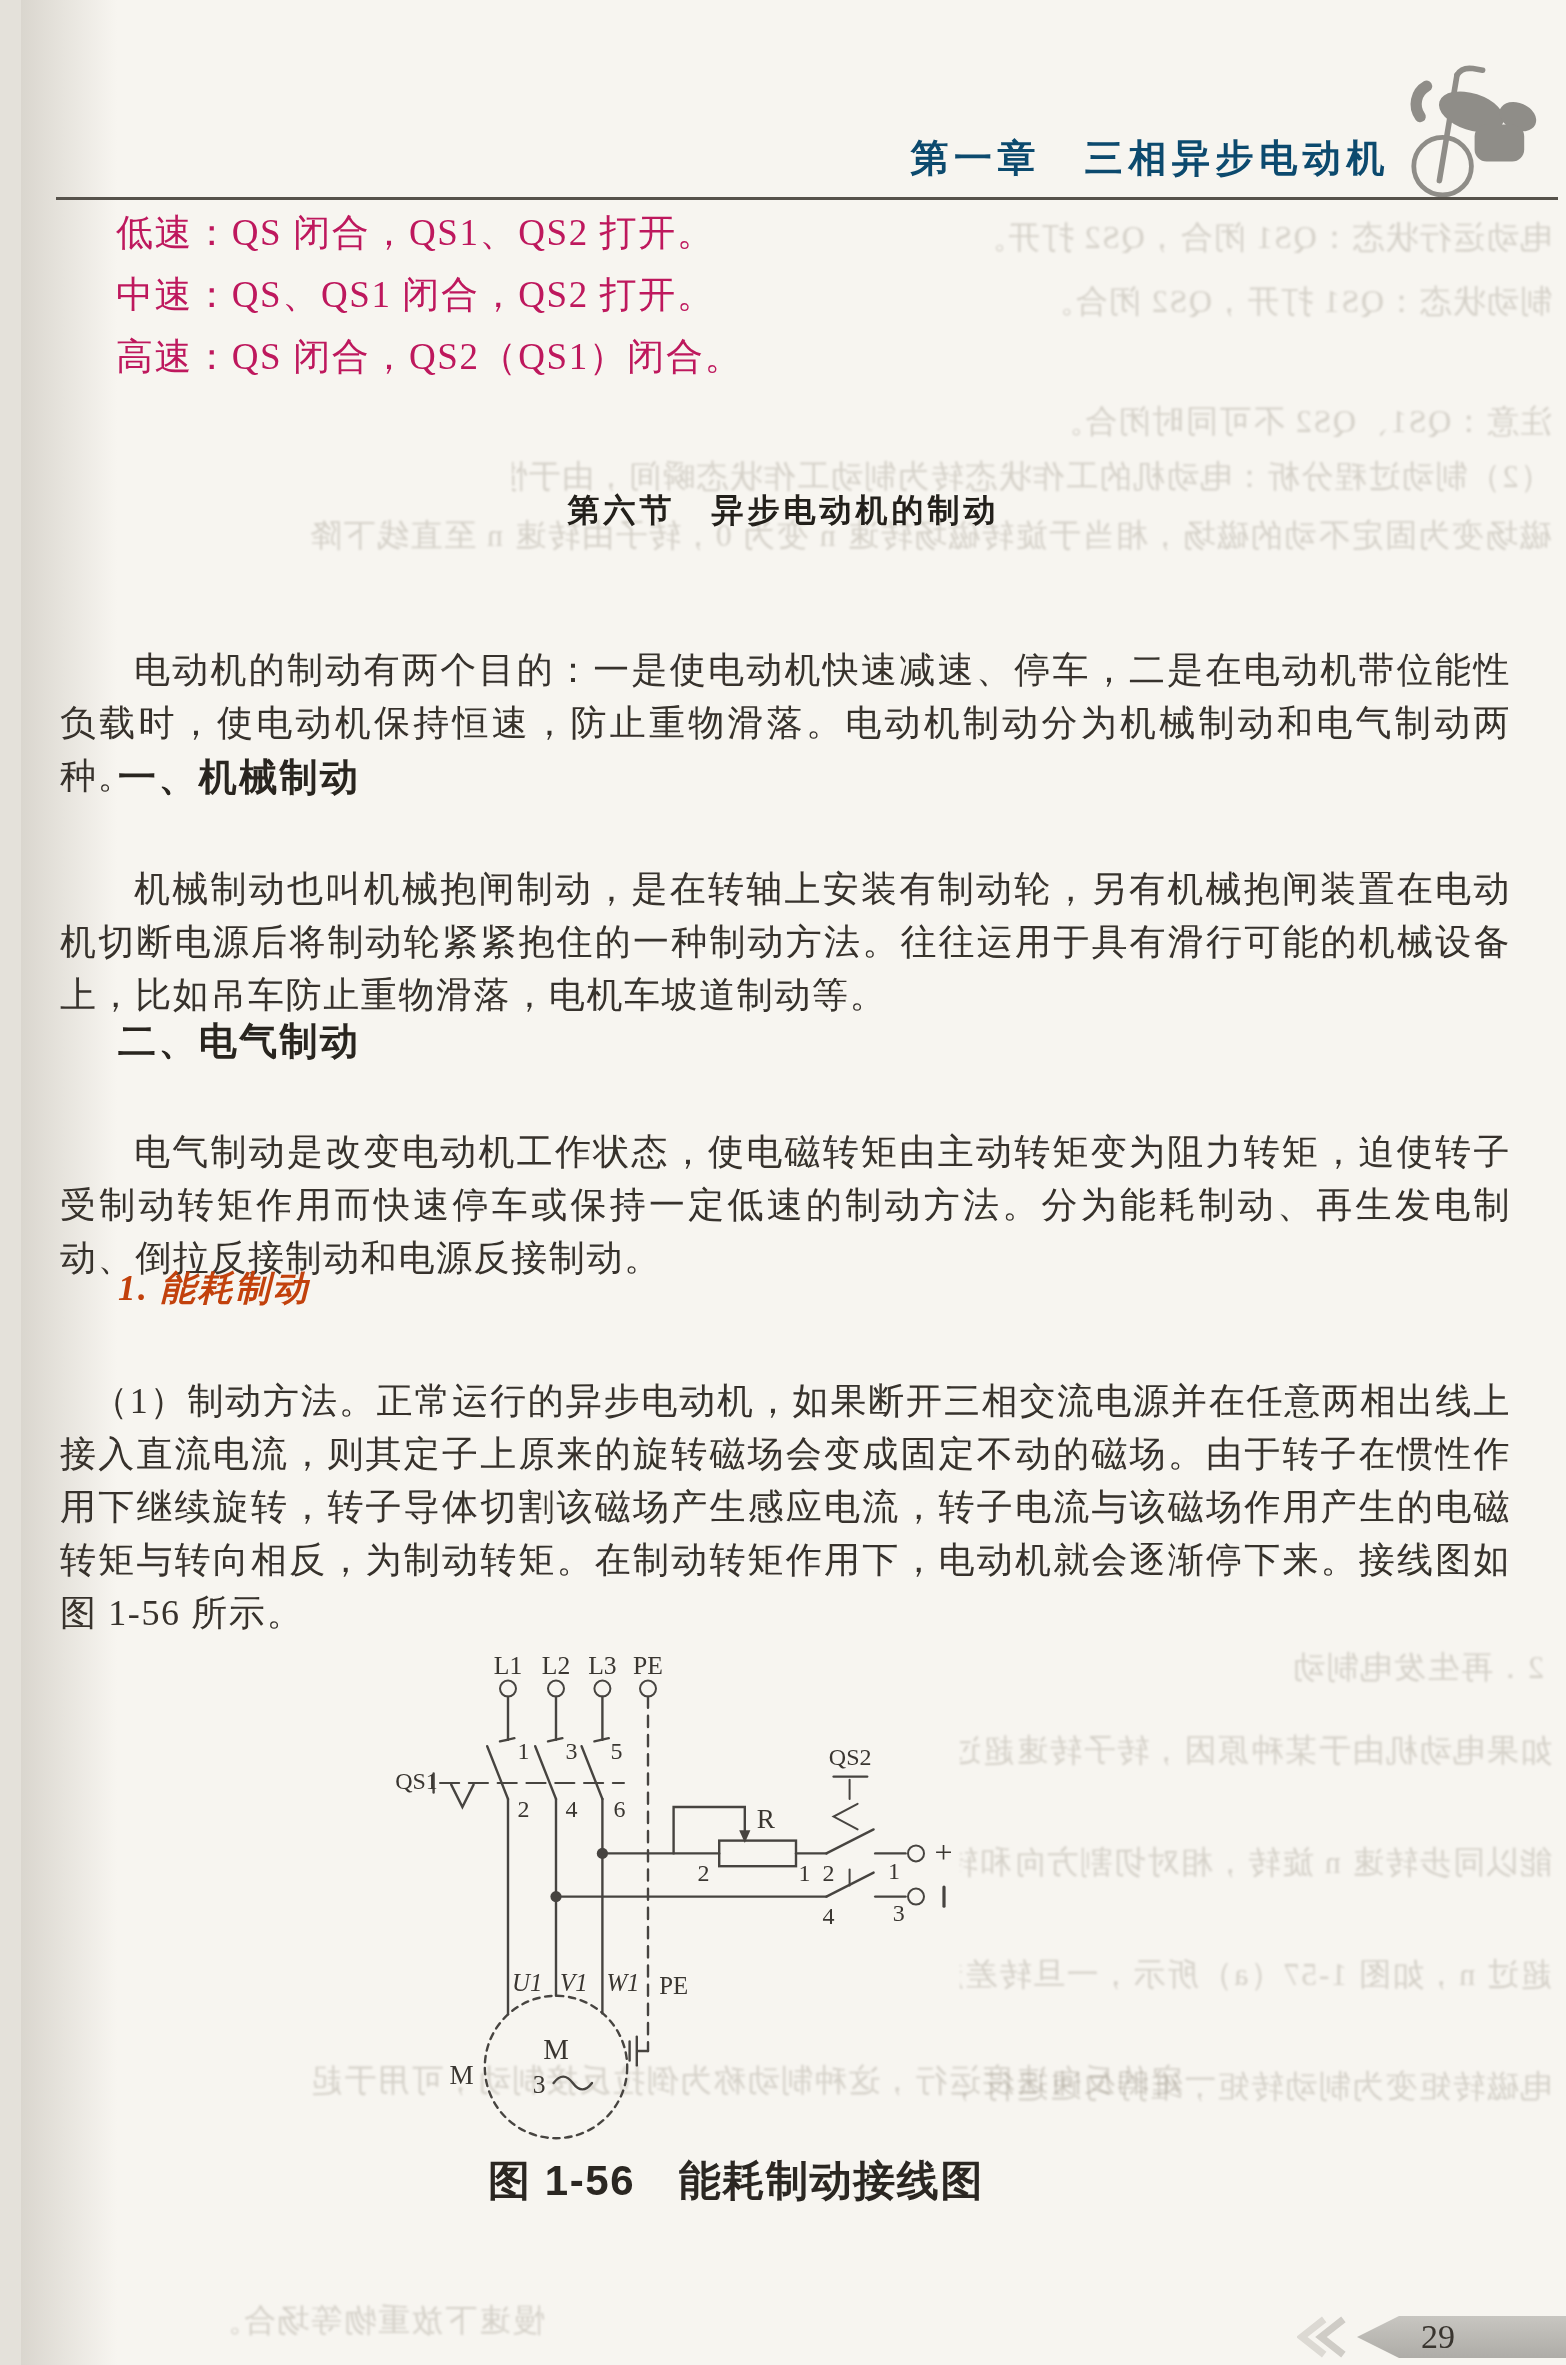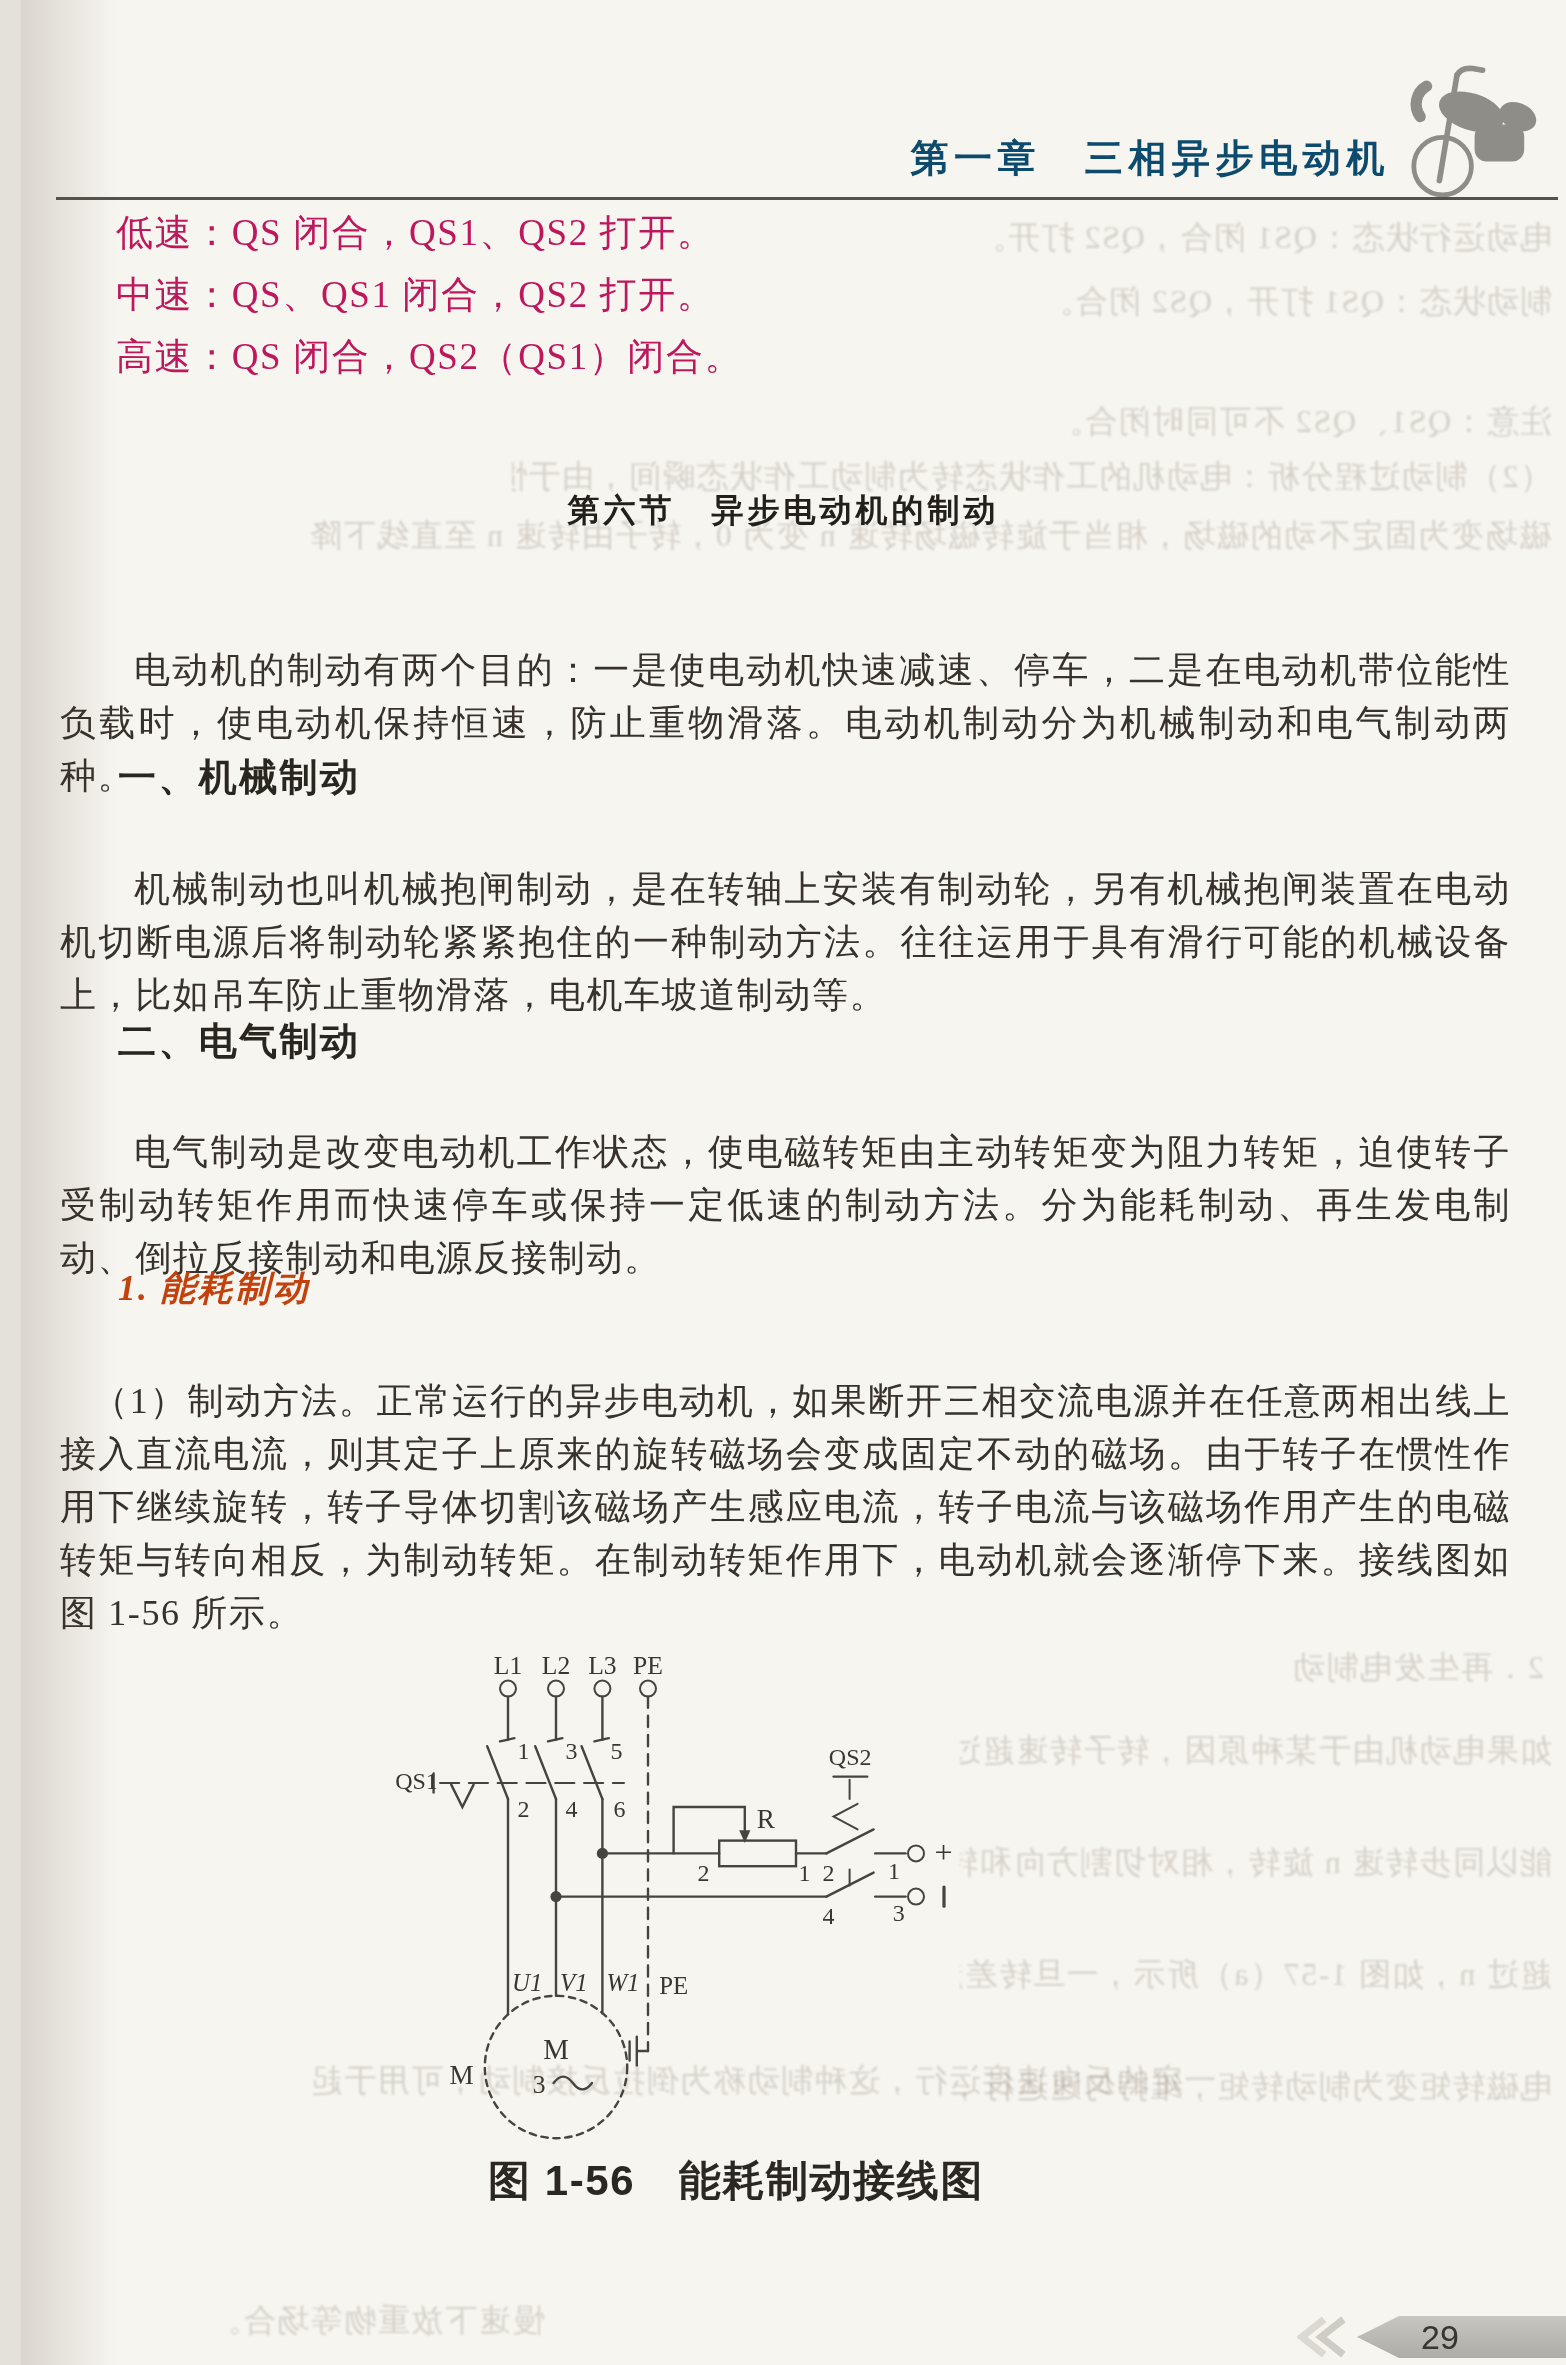--- a/index.html
+++ b/index.html
@@ -26,21 +26,21 @@
   .h3{position:absolute;left:118px;font-weight:700;font-style:italic;font-size:35px;
         letter-spacing:2.4px;color:#c2410c;}
   .fig-caption{position:absolute;left:480px;top:2153px;width:512px;text-align:center;
         font-family:"Liberation Sans","DejaVu Sans",sans-serif;font-weight:700;
         font-size:42px;letter-spacing:1.6px;color:#2b2722;}
   .bleed{position:absolute;transform:scaleX(-1);filter:blur(0.8px);opacity:0.30;
         font-size:32px;line-height:46px;letter-spacing:1.6px;color:#877f70;white-space:nowrap;overflow:hidden;}
   .footer-banner{position:absolute;left:1357px;top:2316px;width:210px;height:42px;
         background:linear-gradient(to bottom,#c8c6c1,#aeaca7);
         clip-path:polygon(0 50%, 20% 0, 100% 0, 100% 100%, 20% 100%);}
-  .footer-num{position:absolute;left:64px;top:1.6px;font-size:34px;color:#39352f;font-family:Liberation Sans, sans-serif;}
+  .footer-num{position:absolute;left:64px;top:1.6px;font-size:34px;color:#39352f;font-family:Liberation Serif, serif;}
   svg text{font-family:"Liberation Serif","DejaVu Serif",serif;fill:#3a3631;}
   svg .it{font-style:italic;}
   svg .wire{stroke:#474440;stroke-width:3;fill:none;stroke-linecap:round;}
   svg .thin{stroke:#474440;stroke-width:2.5;fill:none;}
 </style>
 </head>
 <body>
 
 <div id="page">
 

